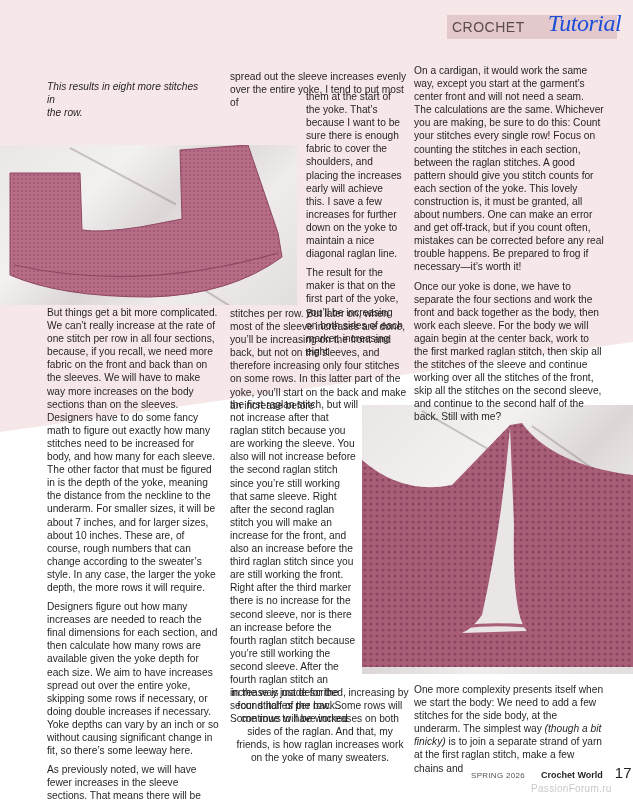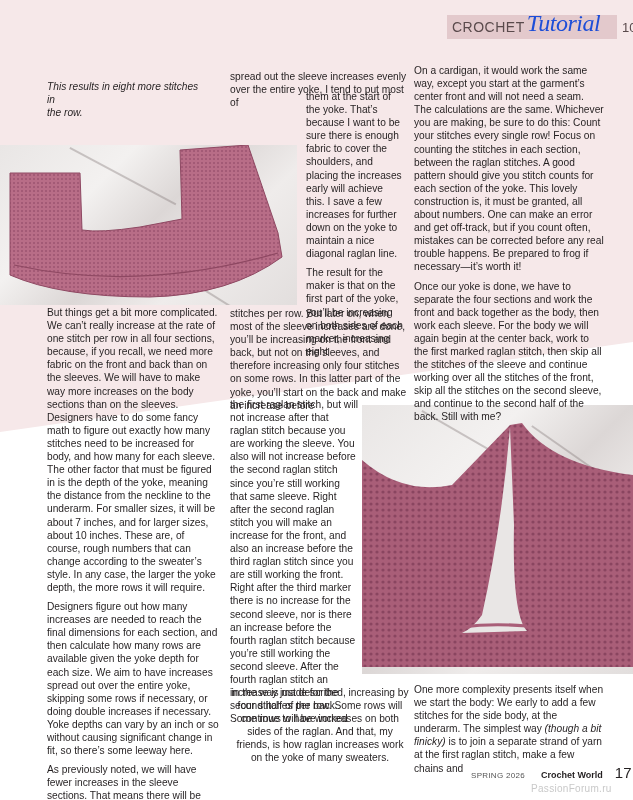--- a/index.html
+++ b/index.html
@@ -1,18 +1,18 @@
 <!DOCTYPE html>
 <html><head>
 <meta charset="utf-8">
 <style>
   html, body { margin:0; padding:0; }
   body { width:633px; height:800px; position:relative; overflow:hidden; background:#ffffff; font-family:"Liberation Sans", sans-serif; color:#231f20; }
   .bg-pink { position:absolute; left:0; top:0; width:633px; height:800px; background:#f6e8e9; clip-path:polygon(0 0, 633px 0, 633px 342px, 0 432px); z-index:0; }
-  .header-badge { position:absolute; left:447px; top:15px; width:170px; height:24px; background:#e3c9cc; z-index:2; display:flex; align-items:center; padding-left:5px; box-sizing:border-box; }
+  .header-badge { position:absolute; left:447px; top:15px; width:170px; height:24px; background:#e3c9cc; z-index:2; display:flex; align-items:center; padding-left:5px; box-sizing:border-box;gap:21px; }
   .header-crochet { font-size:14px; letter-spacing:0.5px; color:#5a4a4c; font-family:"Liberation Sans", sans-serif; }
   .header-tutorial { font-family:"Liberation Serif", serif; font-style:italic; font-size:24px; color:#1d4ed8; margin-left:2px; margin-top:-8px; letter-spacing:-0.5px; }
   .header-num { font-size:13px; color:#5a4a4c; margin-left:22px; }
   .text { position:absolute; z-index:3; font-size:10.2px; line-height:13.1px; color:#231f20; font-family:"Liberation Sans", sans-serif; }
   .text p { margin:0 0 6px 0; }
   .photo { position:absolute; z-index:2; overflow:hidden; }
   .photo1 { left:0; top:145px; width:297px; height:160px; }
   .photo2 { left:362px; top:405px; width:271px; height:269px; }
   .marble { position:absolute; inset:0; background:linear-gradient(135deg,#e9e6e5 0%,#f3f1f0 30%,#dcd7d6 50%,#efeceb 70%,#e2dedd 100%); }
   .vein { position:absolute; background:rgba(120,110,110,0.35); height:1.5px; transform-origin:left center; }
@@ -95,21 +95,21 @@
         <circle cx="3" cy="3" r="1.6" fill="#8a4560"></circle>
       </pattern>
     </defs>
     <path d="M0 55 Q40 90 90 80 L148 20 L160 18 Q190 60 271 70 L271 262 L0 262 Z" fill="url(#knit2)"></path>
     <path d="M148 22 Q140 120 120 210 Q110 224 100 228 L165 226 Q150 210 152 120 Z" fill="#e9e6e5"></path>
     <path d="M100 222 Q130 218 165 221" stroke="#a95e78" stroke-width="3" fill="none"></path>
   </svg>
 </div>
 
 <div class="text" style="left:414px; top:683px; width:192px;">
-  <p><span>One more complexity presents itself when we start the body: We early to add a few stitches for the side body, at the underarm. The simplest way </span><i>(though a bit finicky)</i><span> is to join a separate strand of yarn at the first raglan stitch, make a few chains and</span></p>
+  <p><span>One more complexity presents itself when we start the body: We need to add a few stitches for the side body, at the underarm. The simplest way </span><i>(though a bit finicky)</i><span> is to join a separate strand of yarn at the first raglan stitch, make a few chains and</span></p>
 </div>
 
 <div class="footer">
   <span class="footer-season">SPRING 2026</span>
   <span class="footer-mag">Crochet World</span>
   <span class="footer-page">17</span>
 </div>
 
 <div class="watermark">PassionForum.ru</div>
 

